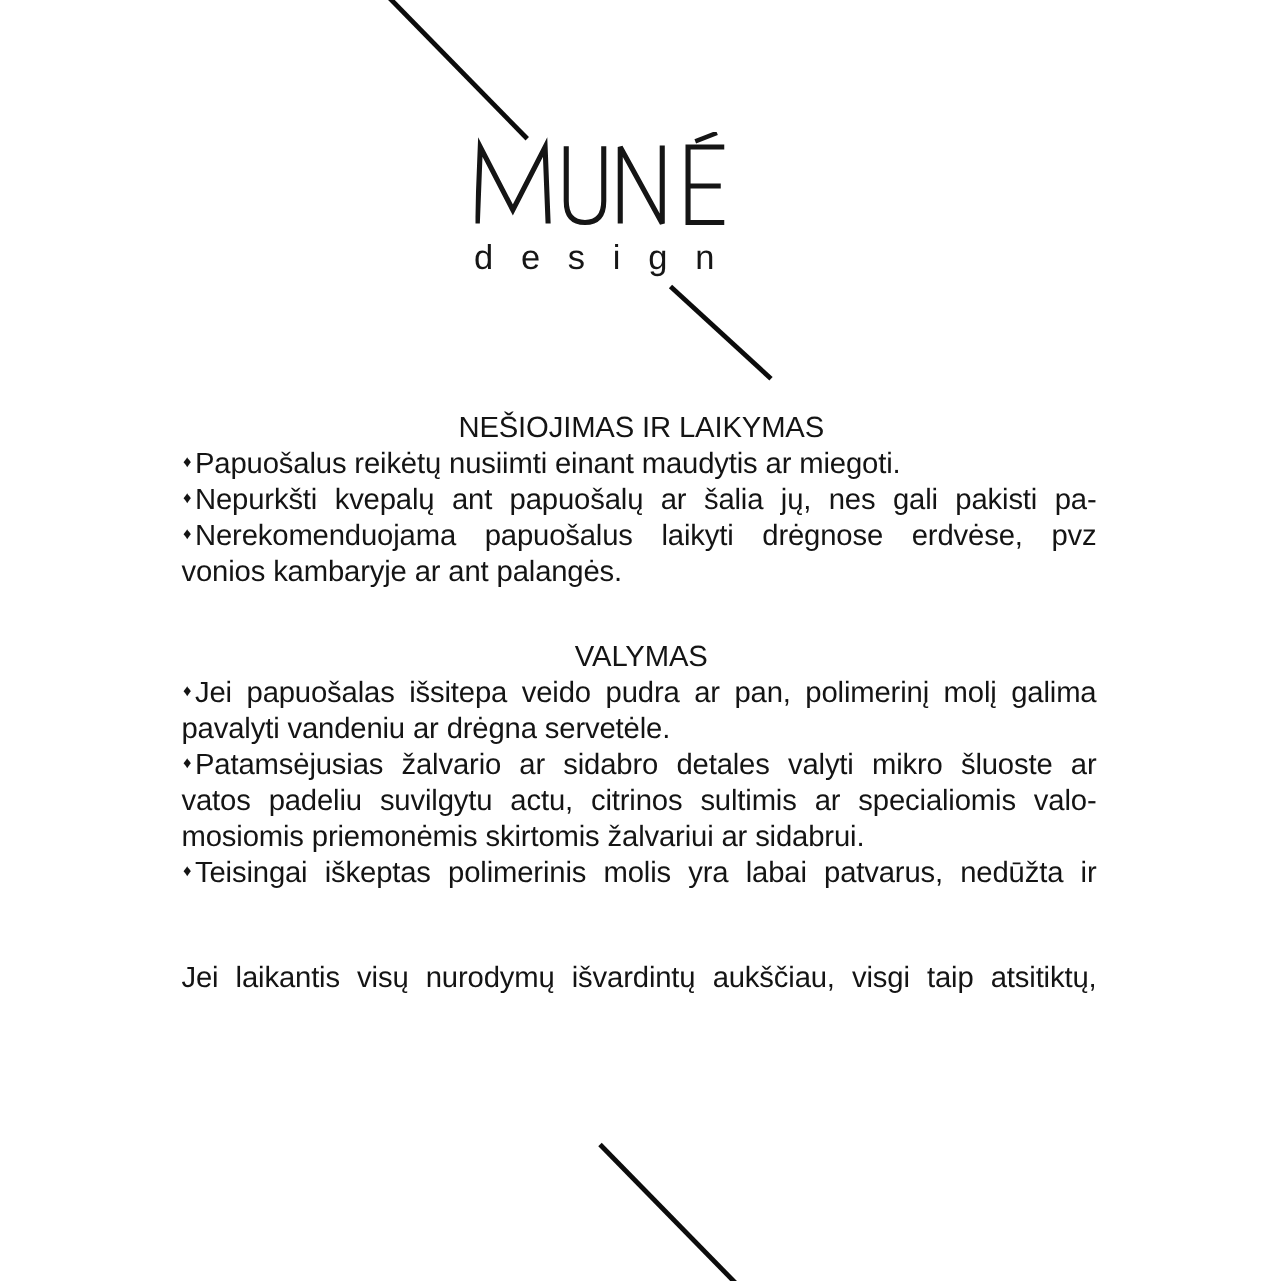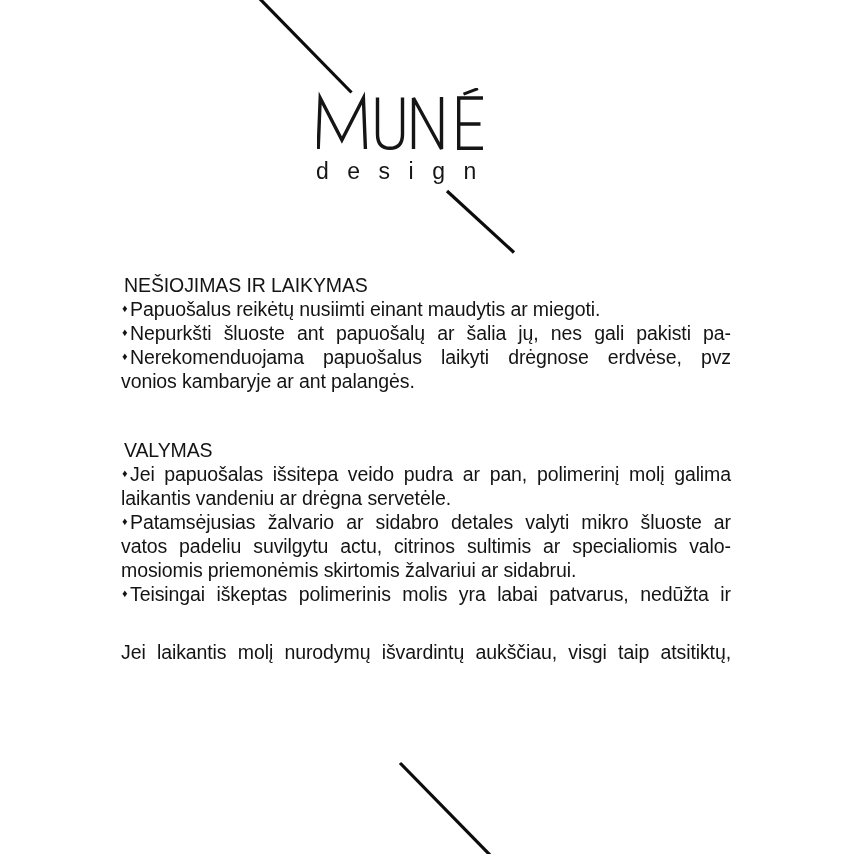--- a/index.html
+++ b/index.html
@@ -17,29 +17,29 @@
   .logo-wordmark{position:absolute;left:317px;top:88px;width:166px;height:62px;}
   .logo-sub{
     position:absolute;left:316px;top:160px;
     font-size:23px;line-height:23px;font-weight:300;
     letter-spacing:18.5px;color:#161616;white-space:nowrap;
   }
 
   
   .section{position:absolute;left:121px;width:610px;}
   #section-wearing{top:273px;}
-  #section-cleaning{top:438px;}
+  #section-cleaning{top:426px;}
   #section-warranty{top:640px;}
   .l{
     position:relative;height:24px;line-height:24px;
     font-size:19.5px;text-align:justify;letter-spacing:-0.1px;
     white-space:nowrap;
   }
   .l.j{text-align-last:justify;white-space:normal;}
-  .l.head{padding-left:3px;text-align:left;}
+  .l.head{padding-left:3px;text-align:center;}
   .l.first{padding-left:9px;}
   .bullet{
     position:absolute;left:1px;top:6px;
     font-size:11px;line-height:11px;letter-spacing:0;
   }
 </style>
 </head>
 <body>
 
 <div class="page" style="--ink: #141414; --bg: #ffffff;">
@@ -67,55 +67,55 @@
   <div class="logo-sub">design</div>
 
   <div class="section" id="section-wearing">
     <div class="l head">NEŠIOJIMAS IR LAIKYMAS</div>
     <div class="l first">
       <span class="bullet">♦</span>
       <span>Papuošalus reikėtų nusiimti einant maudytis ar miegoti.</span>
     </div>
     <div class="l first j">
       <span class="bullet">♦</span>
-      <span>Nepurkšti šluoste ant papuošalų ar šalia jų, nes gali pakisti pa-</span>
+      <span>Nepurkšti kvepalų ant papuošalų ar šalia jų, nes gali pakisti pa-</span>
     </div>
     <div class="l first j">
       <span class="bullet">♦</span>
       <span>Nerekomenduojama papuošalus laikyti drėgnose erdvėse, pvz</span>
     </div>
     <div class="l">
       <span>vonios kambaryje ar ant palangės.</span>
     </div>
   </div>
 
   <div class="section" id="section-cleaning">
     <div class="l head">VALYMAS</div>
     <div class="l first j">
       <span class="bullet">♦</span>
       <span>Jei papuošalas išsitepa veido pudra ar pan, polimerinį molį galima</span>
     </div>
     <div class="l">
-      <span>laikantis vandeniu ar drėgna servetėle.</span>
+      <span>pavalyti vandeniu ar drėgna servetėle.</span>
     </div>
     <div class="l first j">
       <span class="bullet">♦</span>
       <span>Patamsėjusias žalvario ar sidabro detales valyti mikro šluoste ar</span>
     </div>
     <div class="l j">
       <span>vatos padeliu suvilgytu actu, citrinos sultimis ar specialiomis valo-</span>
     </div>
     <div class="l">
       <span>mosiomis priemonėmis skirtomis žalvariui ar sidabrui.</span>
     </div>
     <div class="l first j">
       <span class="bullet">♦</span>
       <span>Teisingai iškeptas polimerinis molis yra labai patvarus, nedūžta ir</span>
     </div>
   </div>
 
   <div class="section" id="section-warranty">
     <div class="l j">
-      <span>Jei laikantis molį nurodymų išvardintų aukščiau, visgi taip atsitiktų,</span>
+      <span>Jei laikantis visų nurodymų išvardintų aukščiau, visgi taip atsitiktų,</span>
     </div>
   </div>
 
 </div>
 
 </body></html>

